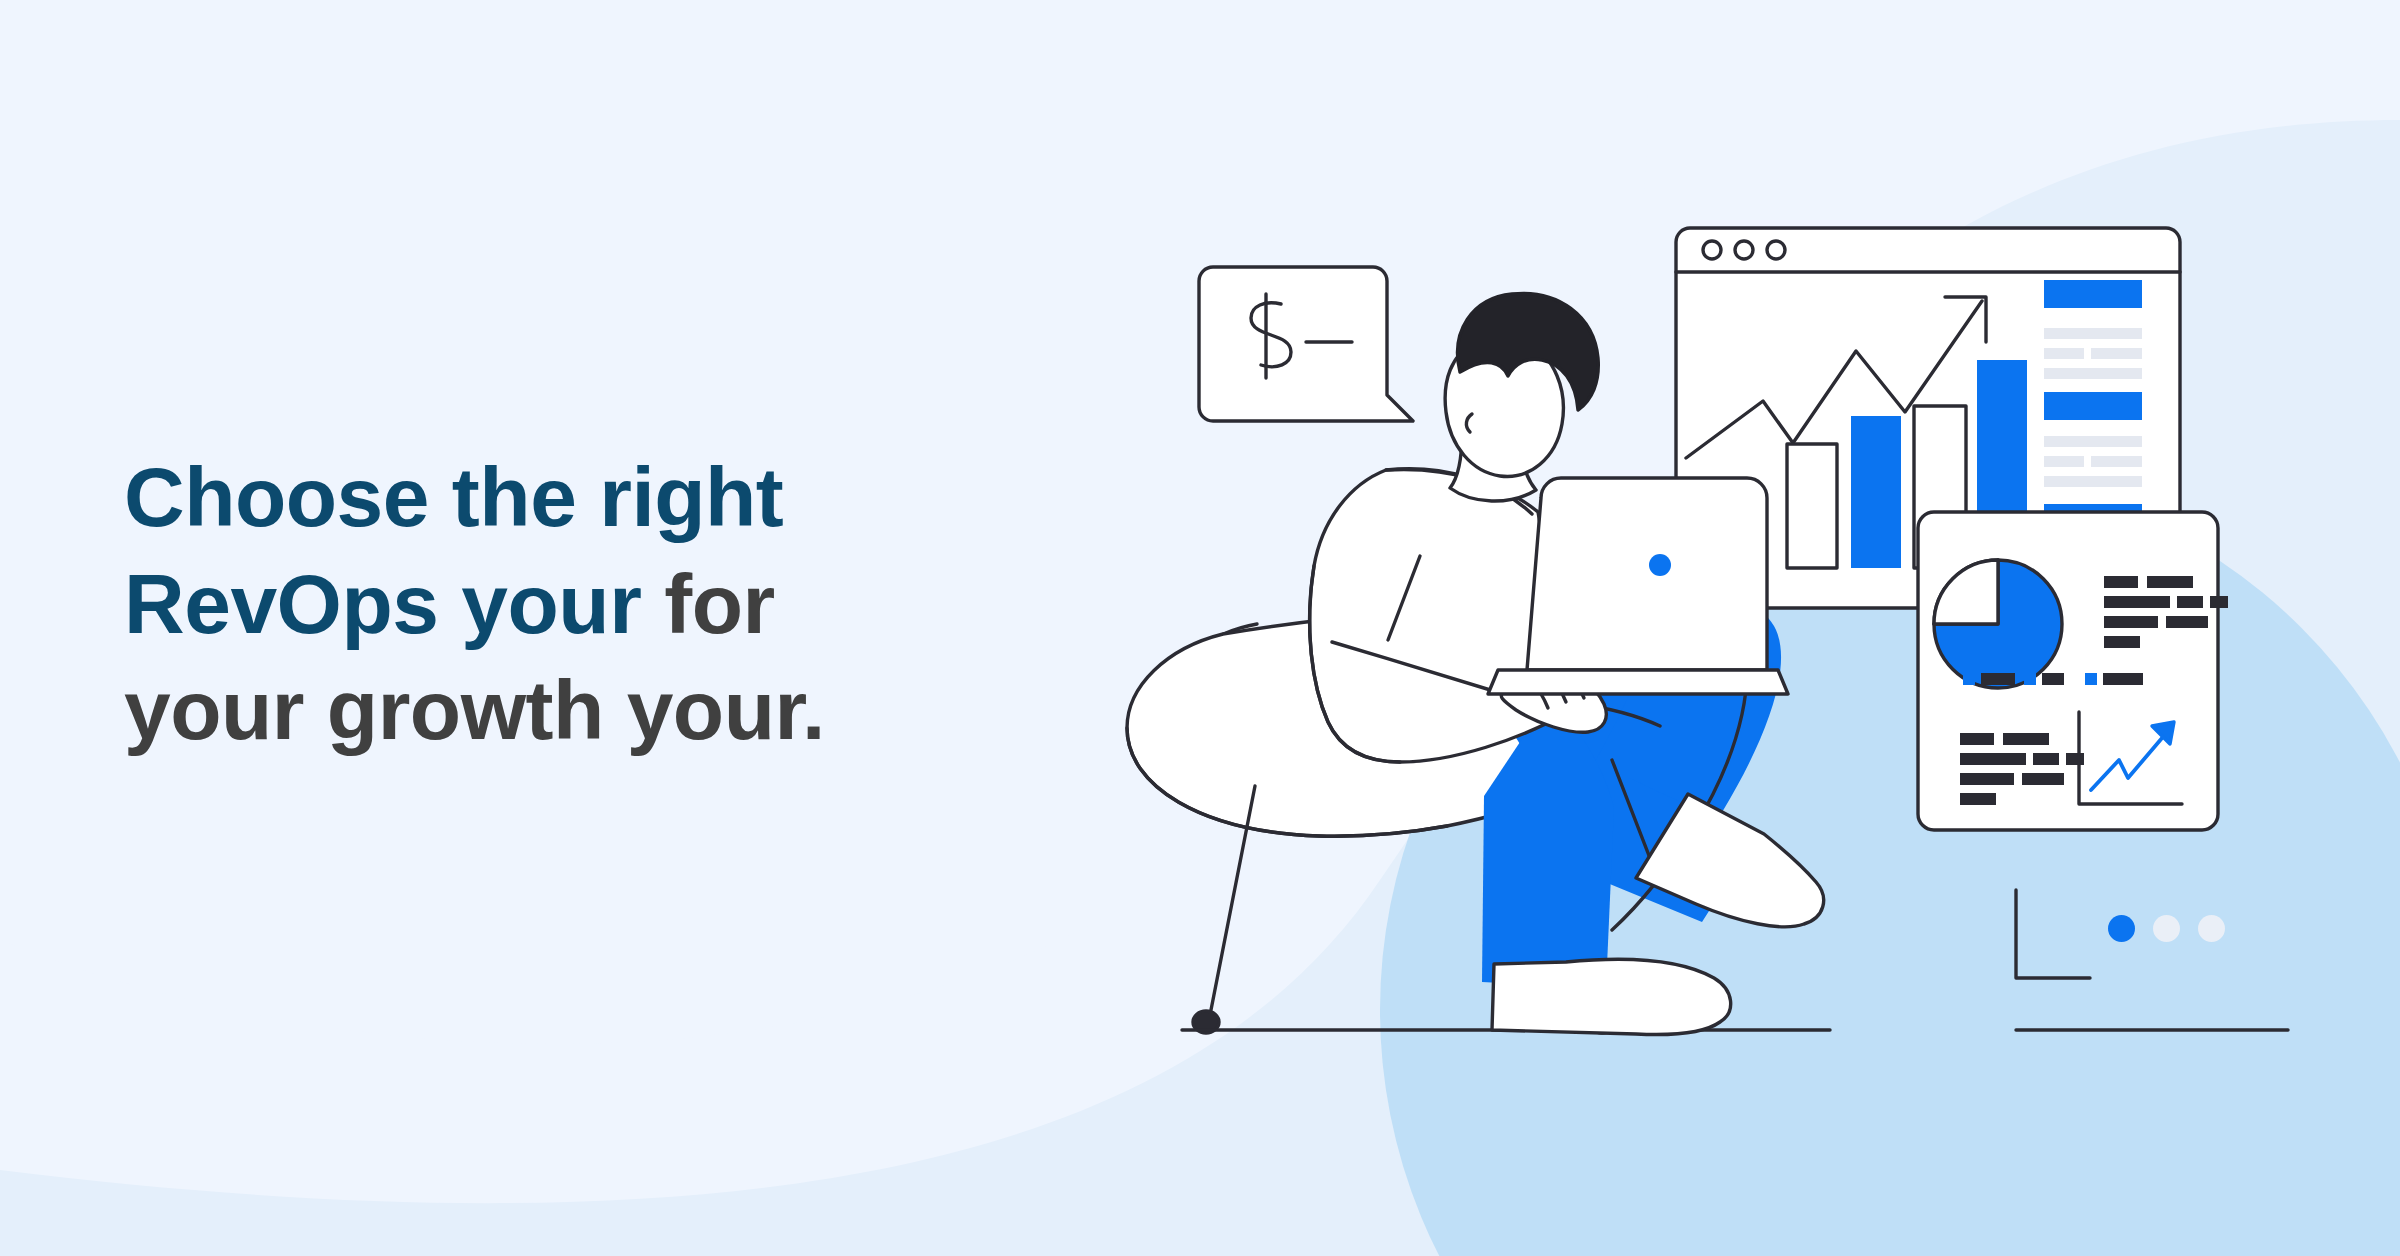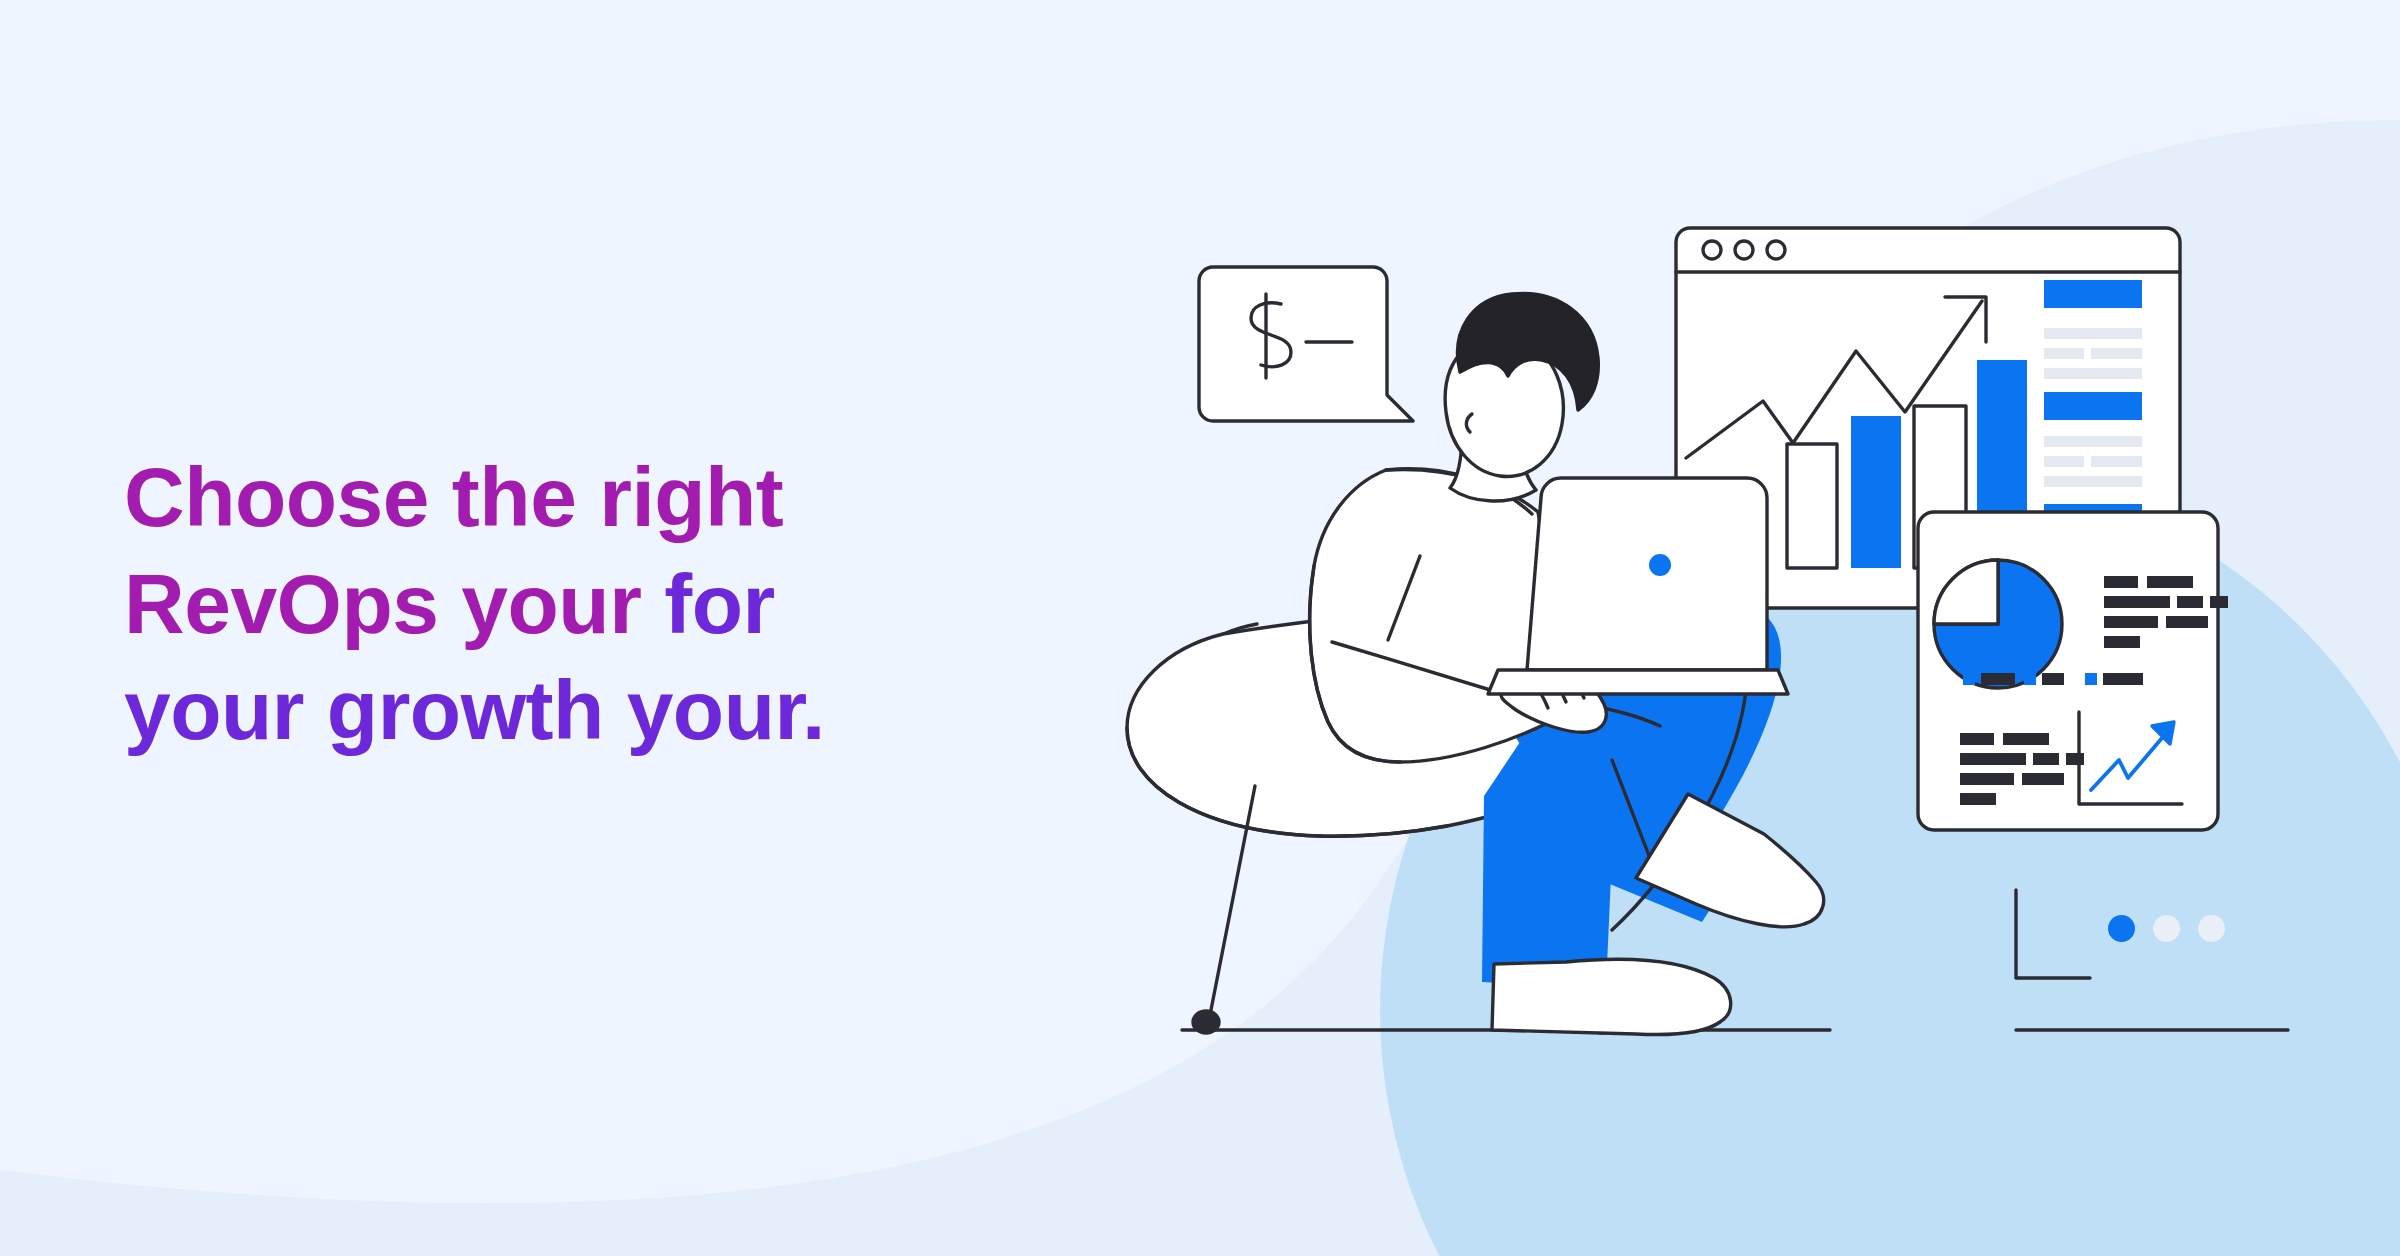--- a/index.html
+++ b/index.html
@@ -25,22 +25,22 @@
   #headline {
     position: absolute;
     left: 124px;
     top: 444px;
     width: 1000px;
     font-size: 84px;
     font-weight: 700;
     line-height: 1.27;
     letter-spacing: -0.5px;
   }
-  .hl-dark { color: #a21caf; }
-  .hl-gray { color: #6d28d9; }
+  .hl-dark { color: #0c4a6e; }
+  .hl-gray { color: #404040; }
   .hl-line { display: block; white-space: nowrap; }
   #dots {
     position: absolute;
     left: 2108px;
     top: 915px;
     display: flex;
     gap: 18px;
     align-items: center;
   }
   .dot {

